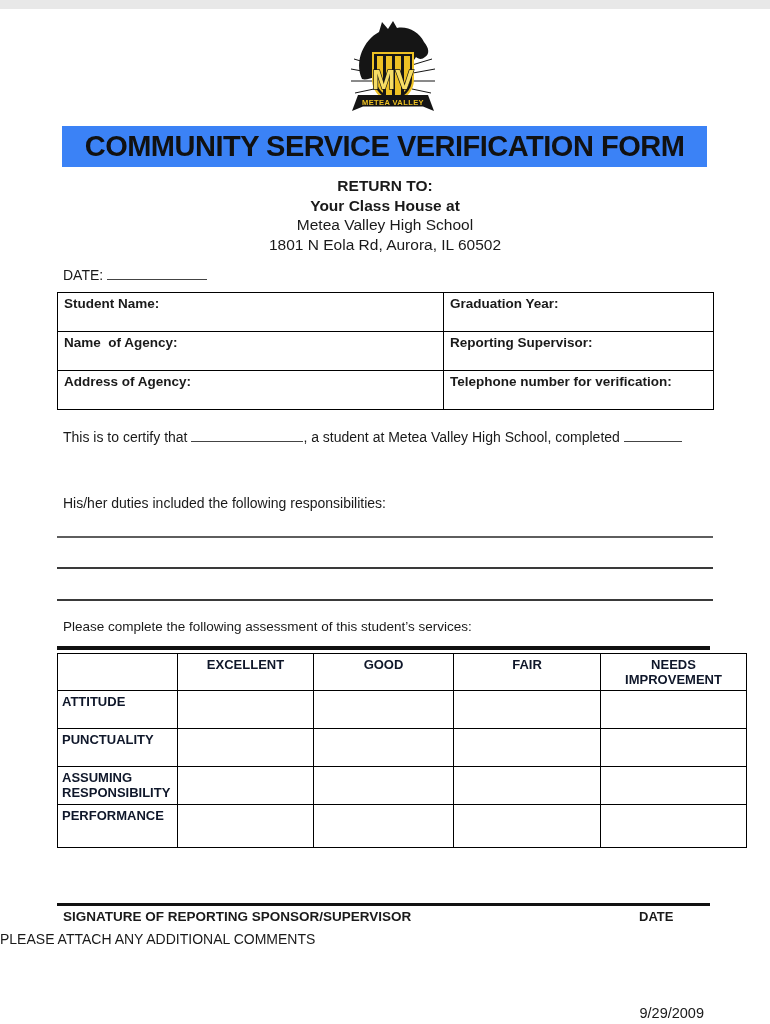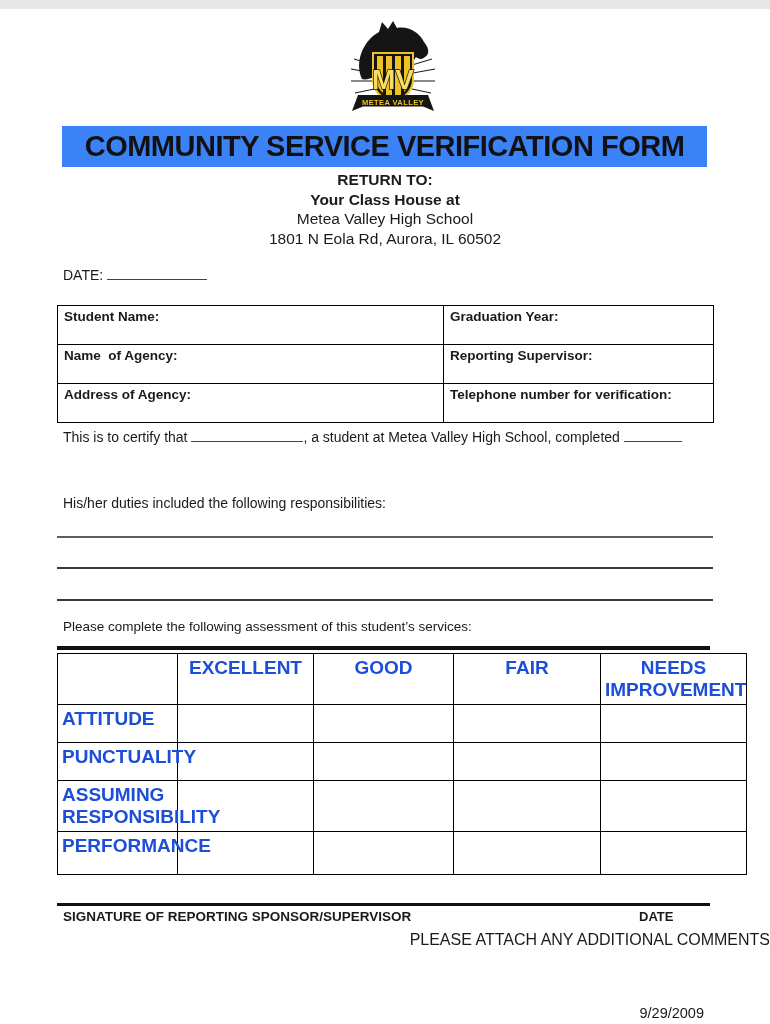--- a/index.html
+++ b/index.html
@@ -16,34 +16,34 @@
   .title-banner{
     left:62px;top:117px;width:645px;height:41px;background:#3b82f6;
     display:flex;align-items:center;justify-content:center;
   }
   .title-banner h1{
     margin:0;font-size:29px;font-weight:bold;letter-spacing:-0.5px;color:#111;
     white-space:nowrap;
   }
 
   
-  .return-block{left:0;top:161px;width:770px;text-align:center;line-height:19.5px;font-size:15.5px;}
+  .return-block{left:0;top:167px;width:770px;text-align:center;line-height:19.5px;font-size:15.5px;}
   .return-block .b{font-weight:bold;}
 
   
   .date-line{left:63px;top:257px;font-size:14px;}
   .blank{display:inline-block;border-bottom:1.4px solid #444;height:13px;vertical-align:baseline;}
   .blank.date-blank{width:100px;}
   .blank.b1{width:112px;}
   .blank.b2{width:58px;}
   .blank.b3{width:238px;}
 
   
   table{border-collapse:collapse;table-layout:fixed;}
-  .info-table{left:57px;top:296px;width:656px;padding-left:44px;}
+  .info-table{left:57px;top:283px;width:656px;padding-left:44px;}
   .info-table td{
     border:1px solid #000;height:39px;vertical-align:top;box-sizing:border-box;
     padding:3px 6px;font-size:13.5px;font-weight:bold;white-space:pre-wrap;
   }
 
   
   .certify-line{left:63px;width:655px;font-size:14px;white-space:nowrap;}
   .l1{top:419px;} .l2{top:452px;} .l3{top:486px;}
 
   
@@ -51,32 +51,32 @@
   .r1{top:527px;} .r2{top:558px;border-top-color:#3a3a3a;} .r3{top:590px;border-top-color:#3a3a3a;}
 
   .assess-intro{left:63px;top:610px;font-size:13.5px;}
 
   .thick-rule{left:57px;top:637px;width:653px;height:4px;background:#111;}
 
   
   .assess-table{left:57px;top:644px;width:689px;}
   .assess-table td,.assess-table th{
     border:1px solid #000;box-sizing:border-box;vertical-align:top;
-    padding:3px 4px;font-size:19px;font-weight:bold;color:#1d4ed8;
+    padding:3px 4px;font-size:13px;font-weight:bold;color:#0f172a;
   }
   .assess-table th{text-align:center;}
   .assess-table td.row-label{text-align:left;}
   .hrow{height:37px;} .drow1{height:38px;} .drow2{height:38px;} .drow3{height:38px;} .drow4{height:43px;}
 
   
   .sig-rule{left:57px;top:894px;width:653px;height:3px;background:#111;}
   .sig-left{left:63px;top:900px;font-size:13.5px;font-weight:bold;}
   .sig-right{left:639px;top:900px;font-size:13px;font-weight:bold;}
 
-  .footer-line{left:0;width:770px;text-align:right;font-size:16px;}
+  .footer-line{left:0;width:770px;text-align:left;font-size:14px;}
   .f1{top:922px;} .f2{top:954px;}
   .footer-date{top:996px;right:66px;font-size:14.5px;}
 </style>
 </head>
 <body>
 
 <div class="page">
 
   <div class="abs logo">
     <svg viewBox="0 0 86 100" width="90" height="100">

